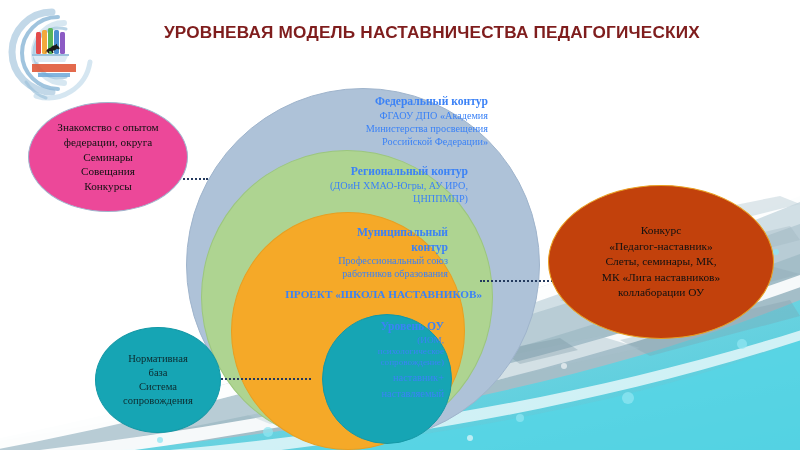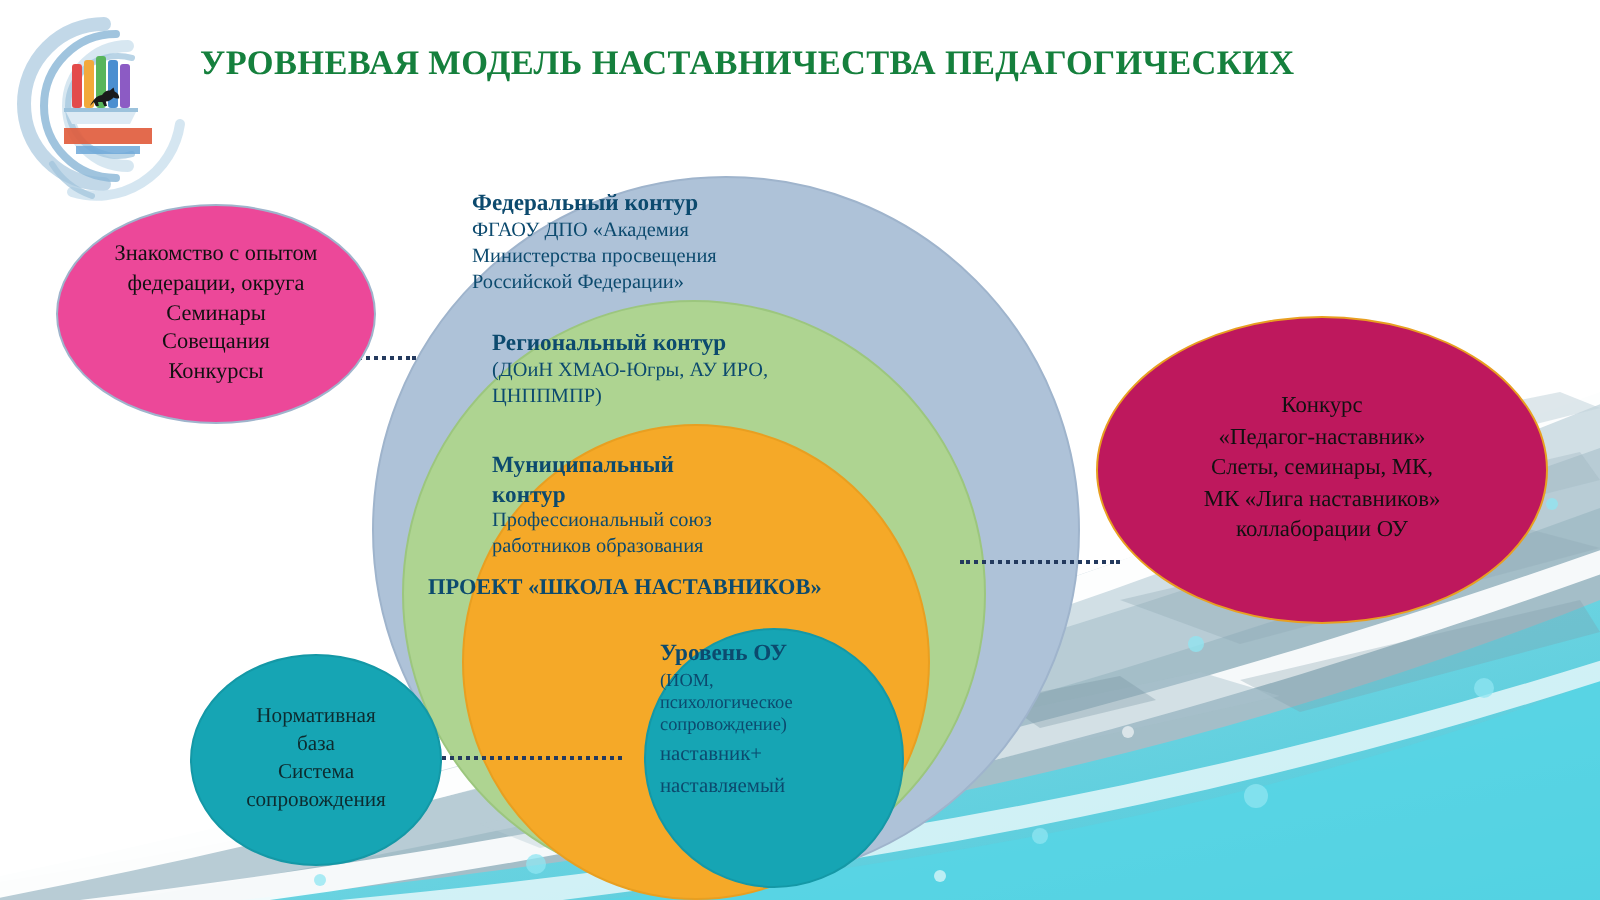--- a/index.html
+++ b/index.html
@@ -13,23 +13,23 @@
 
   
   .bg-layer{position:absolute;left:0;top:0;width:800px;height:450px;}
 
   
   .logo{position:absolute;left:6px;top:6px;width:96px;height:96px;}
 
   
   .title{
     position:absolute;left:100px;top:20px;width:600px;
-    text-align:left;
-    color:#15803d;
-    font-family:Liberation Serif, serif;
+    text-align:right;
+    color:#7f1d1d;
+    font-family:Liberation Sans, sans-serif;
     font-weight:bold;
     font-size:17.2px;
     line-height:1.42;
     letter-spacing:0.2px;
   }
 
   
   .ring{position:absolute;border-radius:50%;}
   .ring.federal{
     left:186px;top:88px;width:352px;height:352px;
@@ -42,21 +42,21 @@
   .ring.municipal{
     left:231px;top:212px;width:232px;height:236px;
     background:#F5A928;border:1px solid #e89f21;
   }
   .ring.ou{
     left:322px;top:314px;width:128px;height:128px;
     background:#16A5B4;border:1px solid #1498a6;
   }
 
   
-  .ring-text{position:absolute;text-align:left;color:#0c4a6e;}
+  .ring-text{position:absolute;text-align:right;color:#3b82f6;}
   .rt-head{font-weight:bold;font-size:11.6px;line-height:1.26;}
   .rt-body{font-size:10.2px;line-height:1.27;}
   .rt-sub{font-weight:bold;font-size:11.2px;line-height:1.3;}
 
   #txt-federal{left:236px;top:95px;width:252px;}
   #txt-regional{left:246px;top:165px;width:222px;}
   #txt-municipal{left:246px;top:226px;width:202px;}
   #txt-project{left:214px;top:287px;width:268px;}
   #txt-ou{left:330px;top:320px;width:114px;}
   #txt-ou .rt-body{font-size:9.2px;line-height:1.2;}
@@ -66,22 +66,22 @@
   .bubble{position:absolute;border-radius:50%;display:flex;align-items:center;justify-content:center;}
   .bubble .btxt{text-align:center;color:#111;}
 
   .bubble.bleft{
     left:28px;top:102px;width:158px;height:108px;
     background:#ec4899;border:1px solid #9fb4cc;
   }
   .bubble.bleft .btxt{font-size:11.2px;line-height:1.33;width:150px;}
 
   .bubble.bright{
-    left:548px;top:158px;width:224px;height:152px;
-    background:#be185d;border:1px solid #e89f21;
+    left:548px;top:185px;width:224px;height:152px;
+    background:#c2410c;border:1px solid #e89f21;
   }
   .bubble.bright .btxt{font-size:11.4px;line-height:1.36;width:214px;}
 
   .bubble.bbottom{
     left:95px;top:327px;width:124px;height:104px;
     background:#16A5B4;border:1px solid #1498a6;
   }
   .bubble.bbottom .btxt{font-size:10.6px;line-height:1.33;width:124px;color:#0d2b2f;}
 
   

